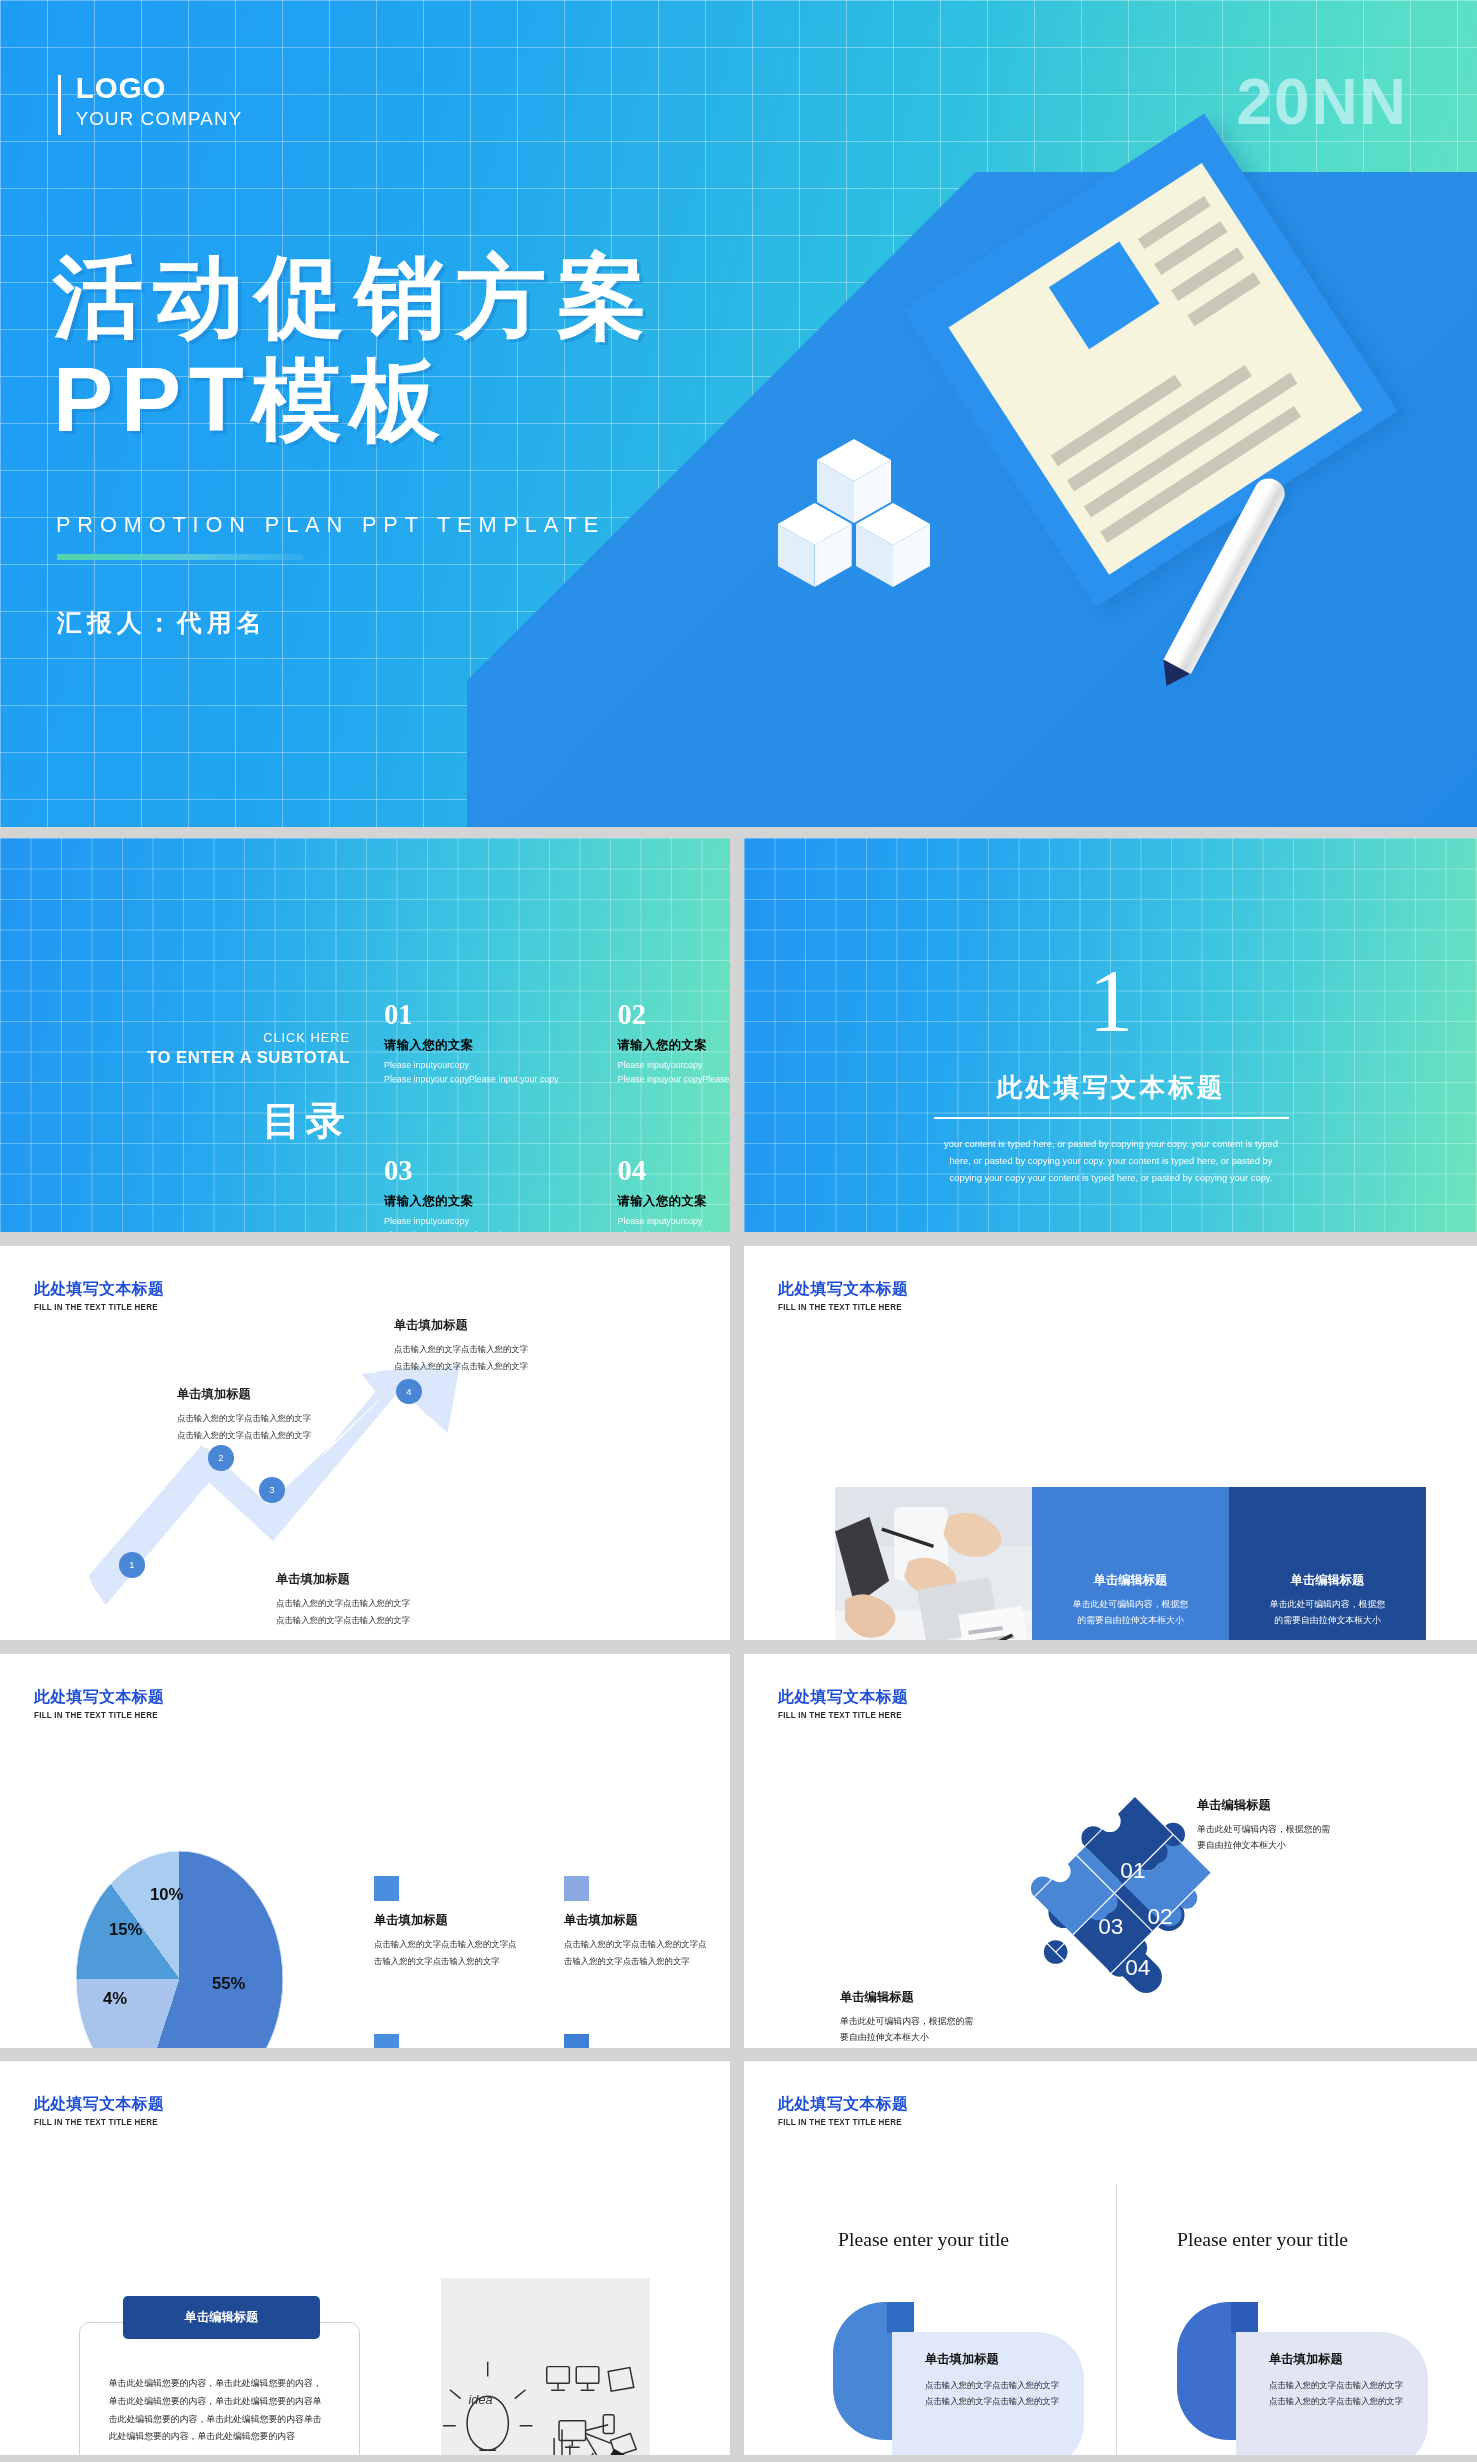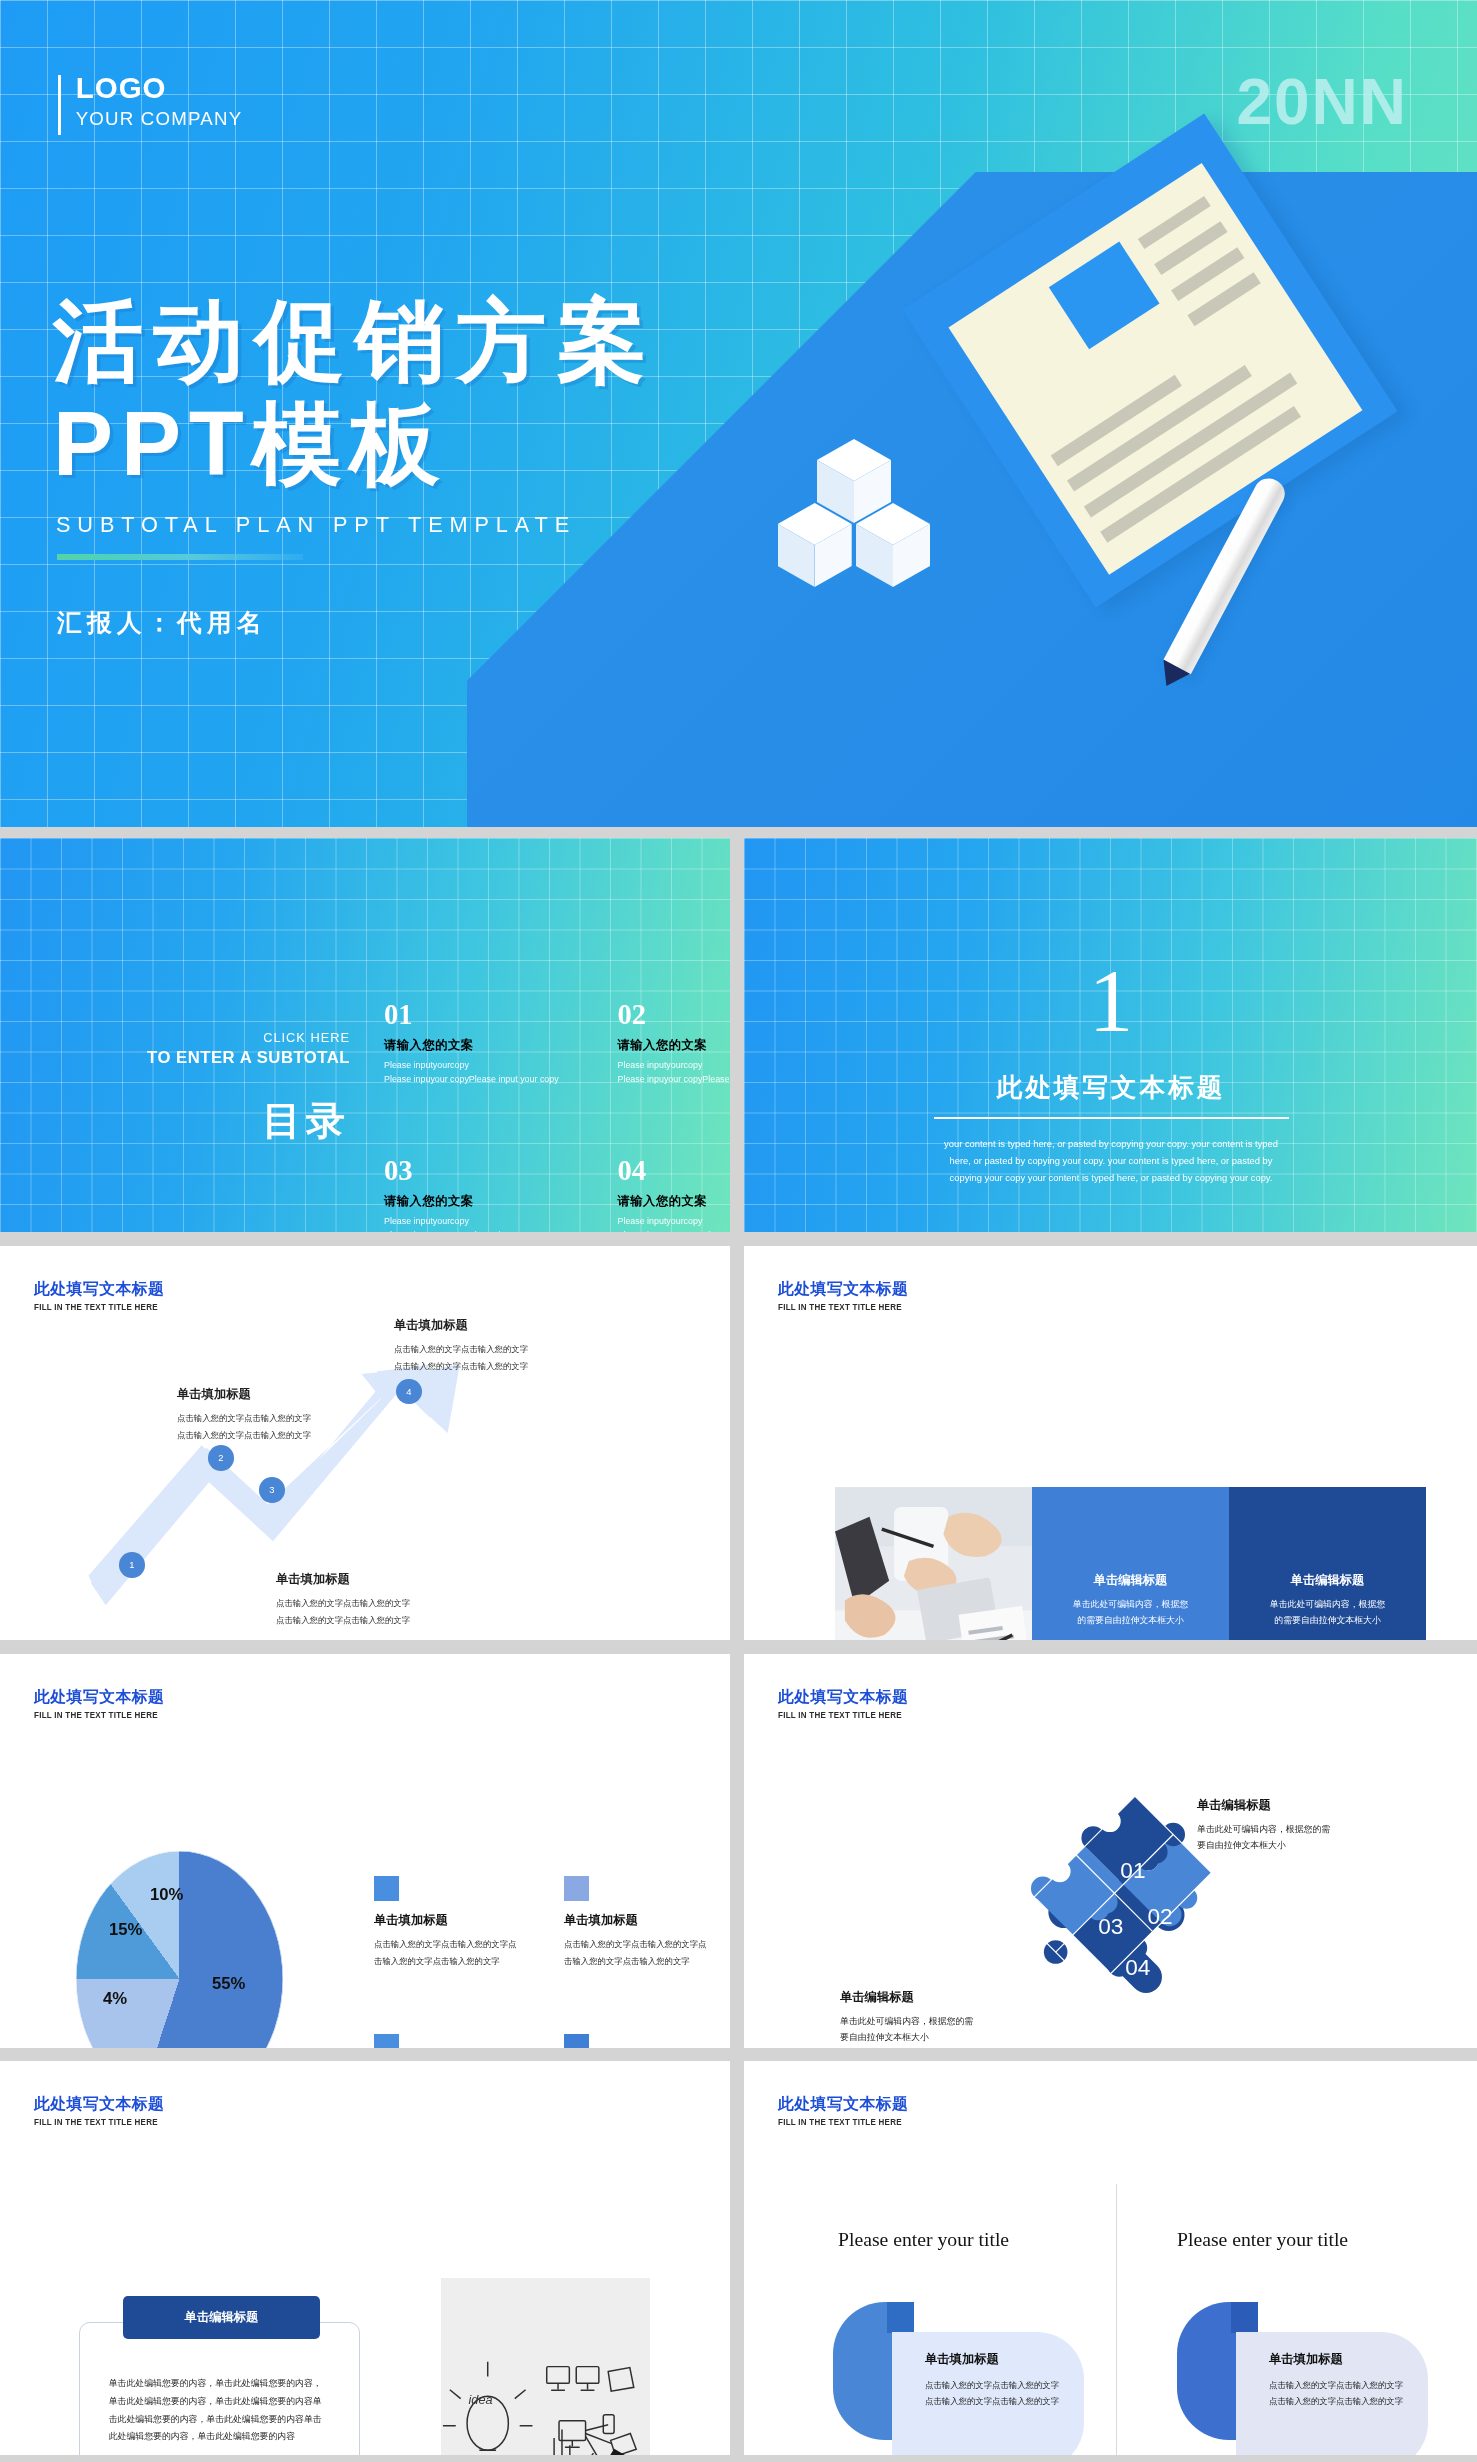--- a/index.html
+++ b/index.html
@@ -24,21 +24,21 @@
   
   #cover{left:0;top:0;width:1477px;height:827px;}
   .cover-diag{position:absolute;right:0;bottom:0;width:1010px;height:655px;
     background:linear-gradient(135deg,rgba(30,140,235,0) 0%,rgba(30,140,235,0) 30.5%,#2a8fe8 30.6%,#2389e6 100%);}
   .logo-wrap{position:absolute;left:58px;top:73px;padding-left:17.7px;}
   .logo-wrap:before{content:"";position:absolute;left:0;top:2px;width:2.5px;height:60px;background:#fff;}
   .logo-main{color:#fff;font-size:29.5px;font-weight:700;letter-spacing:1px;line-height:1.05;}
   .logo-sub{color:#fff;font-size:18.7px;font-weight:400;letter-spacing:1.2px;margin-top:3.9px;}
   .year{position:absolute;right:69px;top:65px;color:#bdf0ef;font-size:64px;font-weight:800;letter-spacing:2px;opacity:.85;}
   .cover-title{position:absolute;left:53px;top:246px;color:#fff;font-size:90px;font-weight:800;
-    letter-spacing:10.8px;line-height:1.14;text-shadow:3.4px 3.4px 0 rgba(25,120,205,.38);margin-top:44px;}
+    letter-spacing:10.8px;line-height:1.14;text-shadow:3.4px 3.4px 0 rgba(25,120,205,.38);}
   .cover-title .l2{letter-spacing:7.9px;}
   .cover-en{position:absolute;left:56px;top:512px;color:#fff;font-size:21.7px;letter-spacing:6.9px;font-weight:400;}
   .cover-rule{position:absolute;left:57px;top:554px;width:246px;height:6.4px;
     background:linear-gradient(90deg,#55d3a8 0%,#4fd0bd 22%,#58c9dd 55%,rgba(90,195,240,.25) 100%);}
   .cover-author{position:absolute;left:57px;top:606px;color:#fff;font-size:24.6px;letter-spacing:5.4px;font-weight:600;}
 
   
   .illus{position:absolute;left:758px;top:163px;width:699px;height:601px;}
   .clip-board{position:absolute;left:212px;top:19.7px;width:360px;height:355px;background:#2a91ef;
     transform:rotate(-33deg);box-shadow:7.9px 10.8px 14.8px rgba(20,90,160,.20);}
@@ -180,21 +180,21 @@
 
     <div class="logo-wrap">
       <div class="logo-main">LOGO</div>
       <div class="logo-sub">YOUR COMPANY</div>
     </div>
     <div class="year">20NN</div>
     <div class="cover-title">
       <div>活动促销方案</div>
       <div class="l2">PPT模板</div>
     </div>
-    <div class="cover-en">SUBTOTAL PLAN PPT TEMPLATE</div>
+    <div class="cover-en">PROMOTION PLAN PPT TEMPLATE</div>
     <div class="cover-rule"></div>
     <div class="cover-author">汇报人：代用名</div>
   </div>
 
   <div class="slide" style="left:0;top:838px;width:730px;height:394px;">
     <div class="gridbg toc"></div>
     <div class="toc-left">
       <div class="toc-click">CLICK HERE</div>
       <div class="toc-sub">TO ENTER A SUBTOTAL</div>
       <div class="toc-cn">目录</div>

